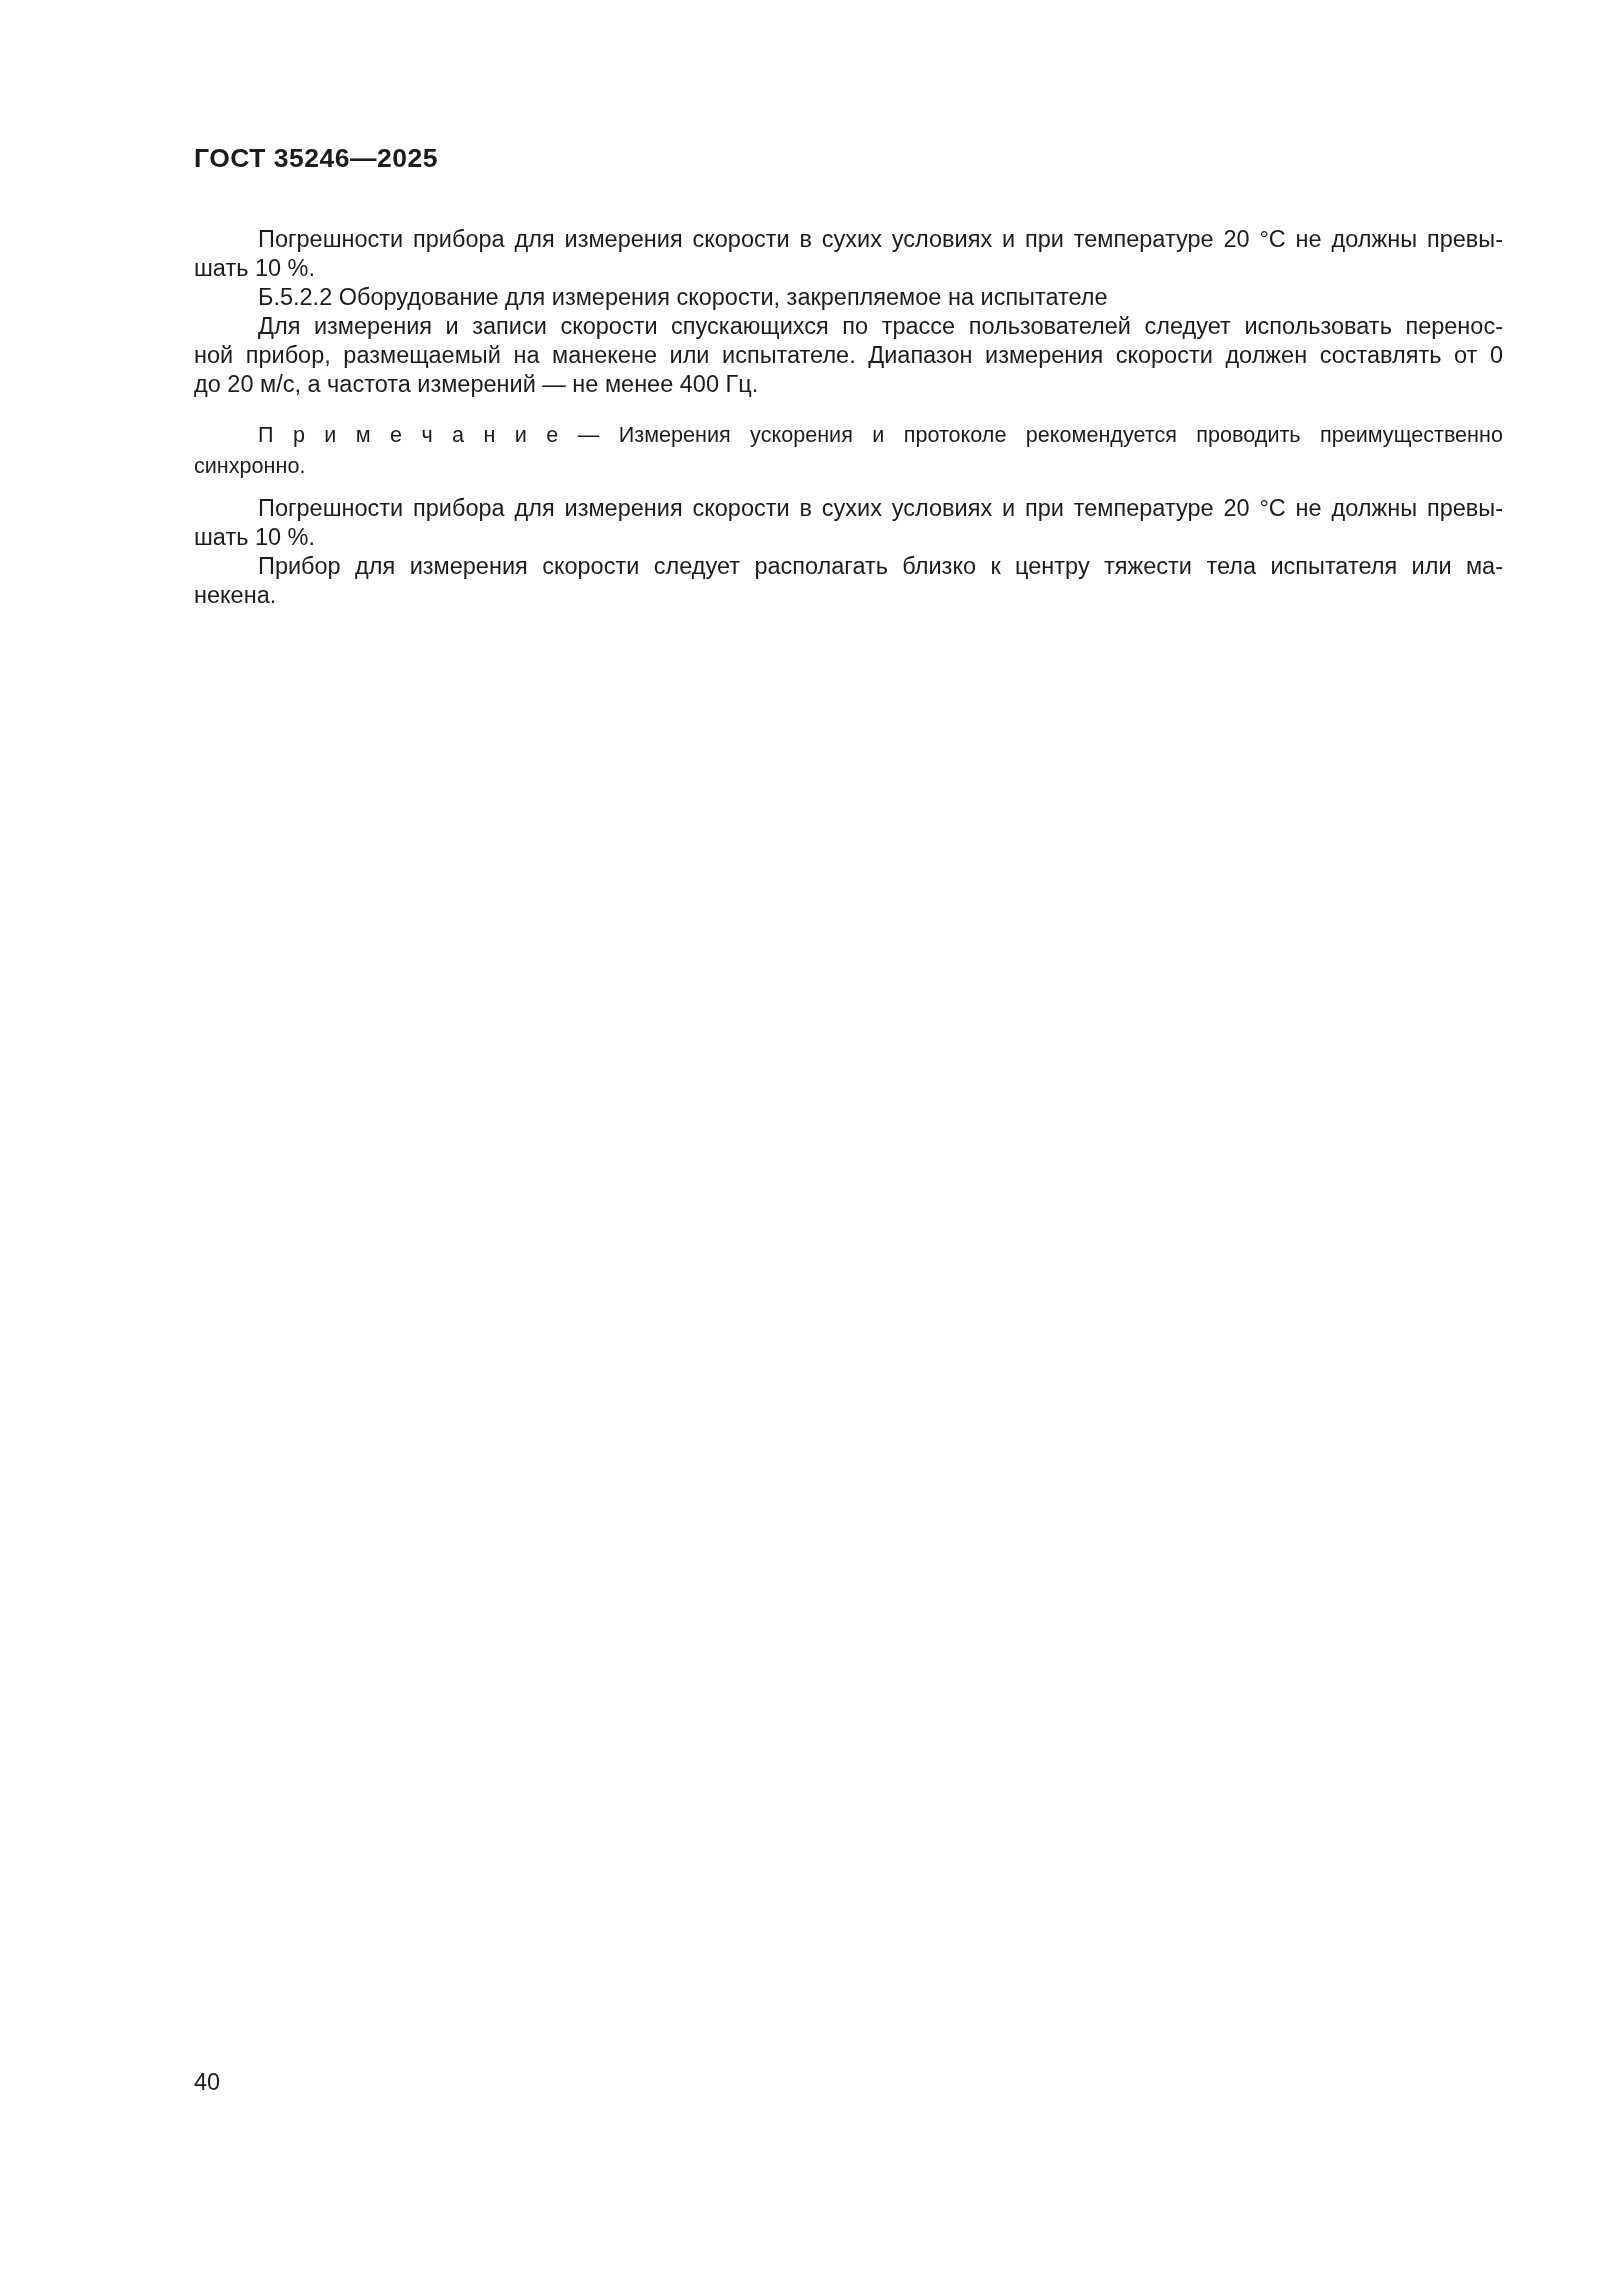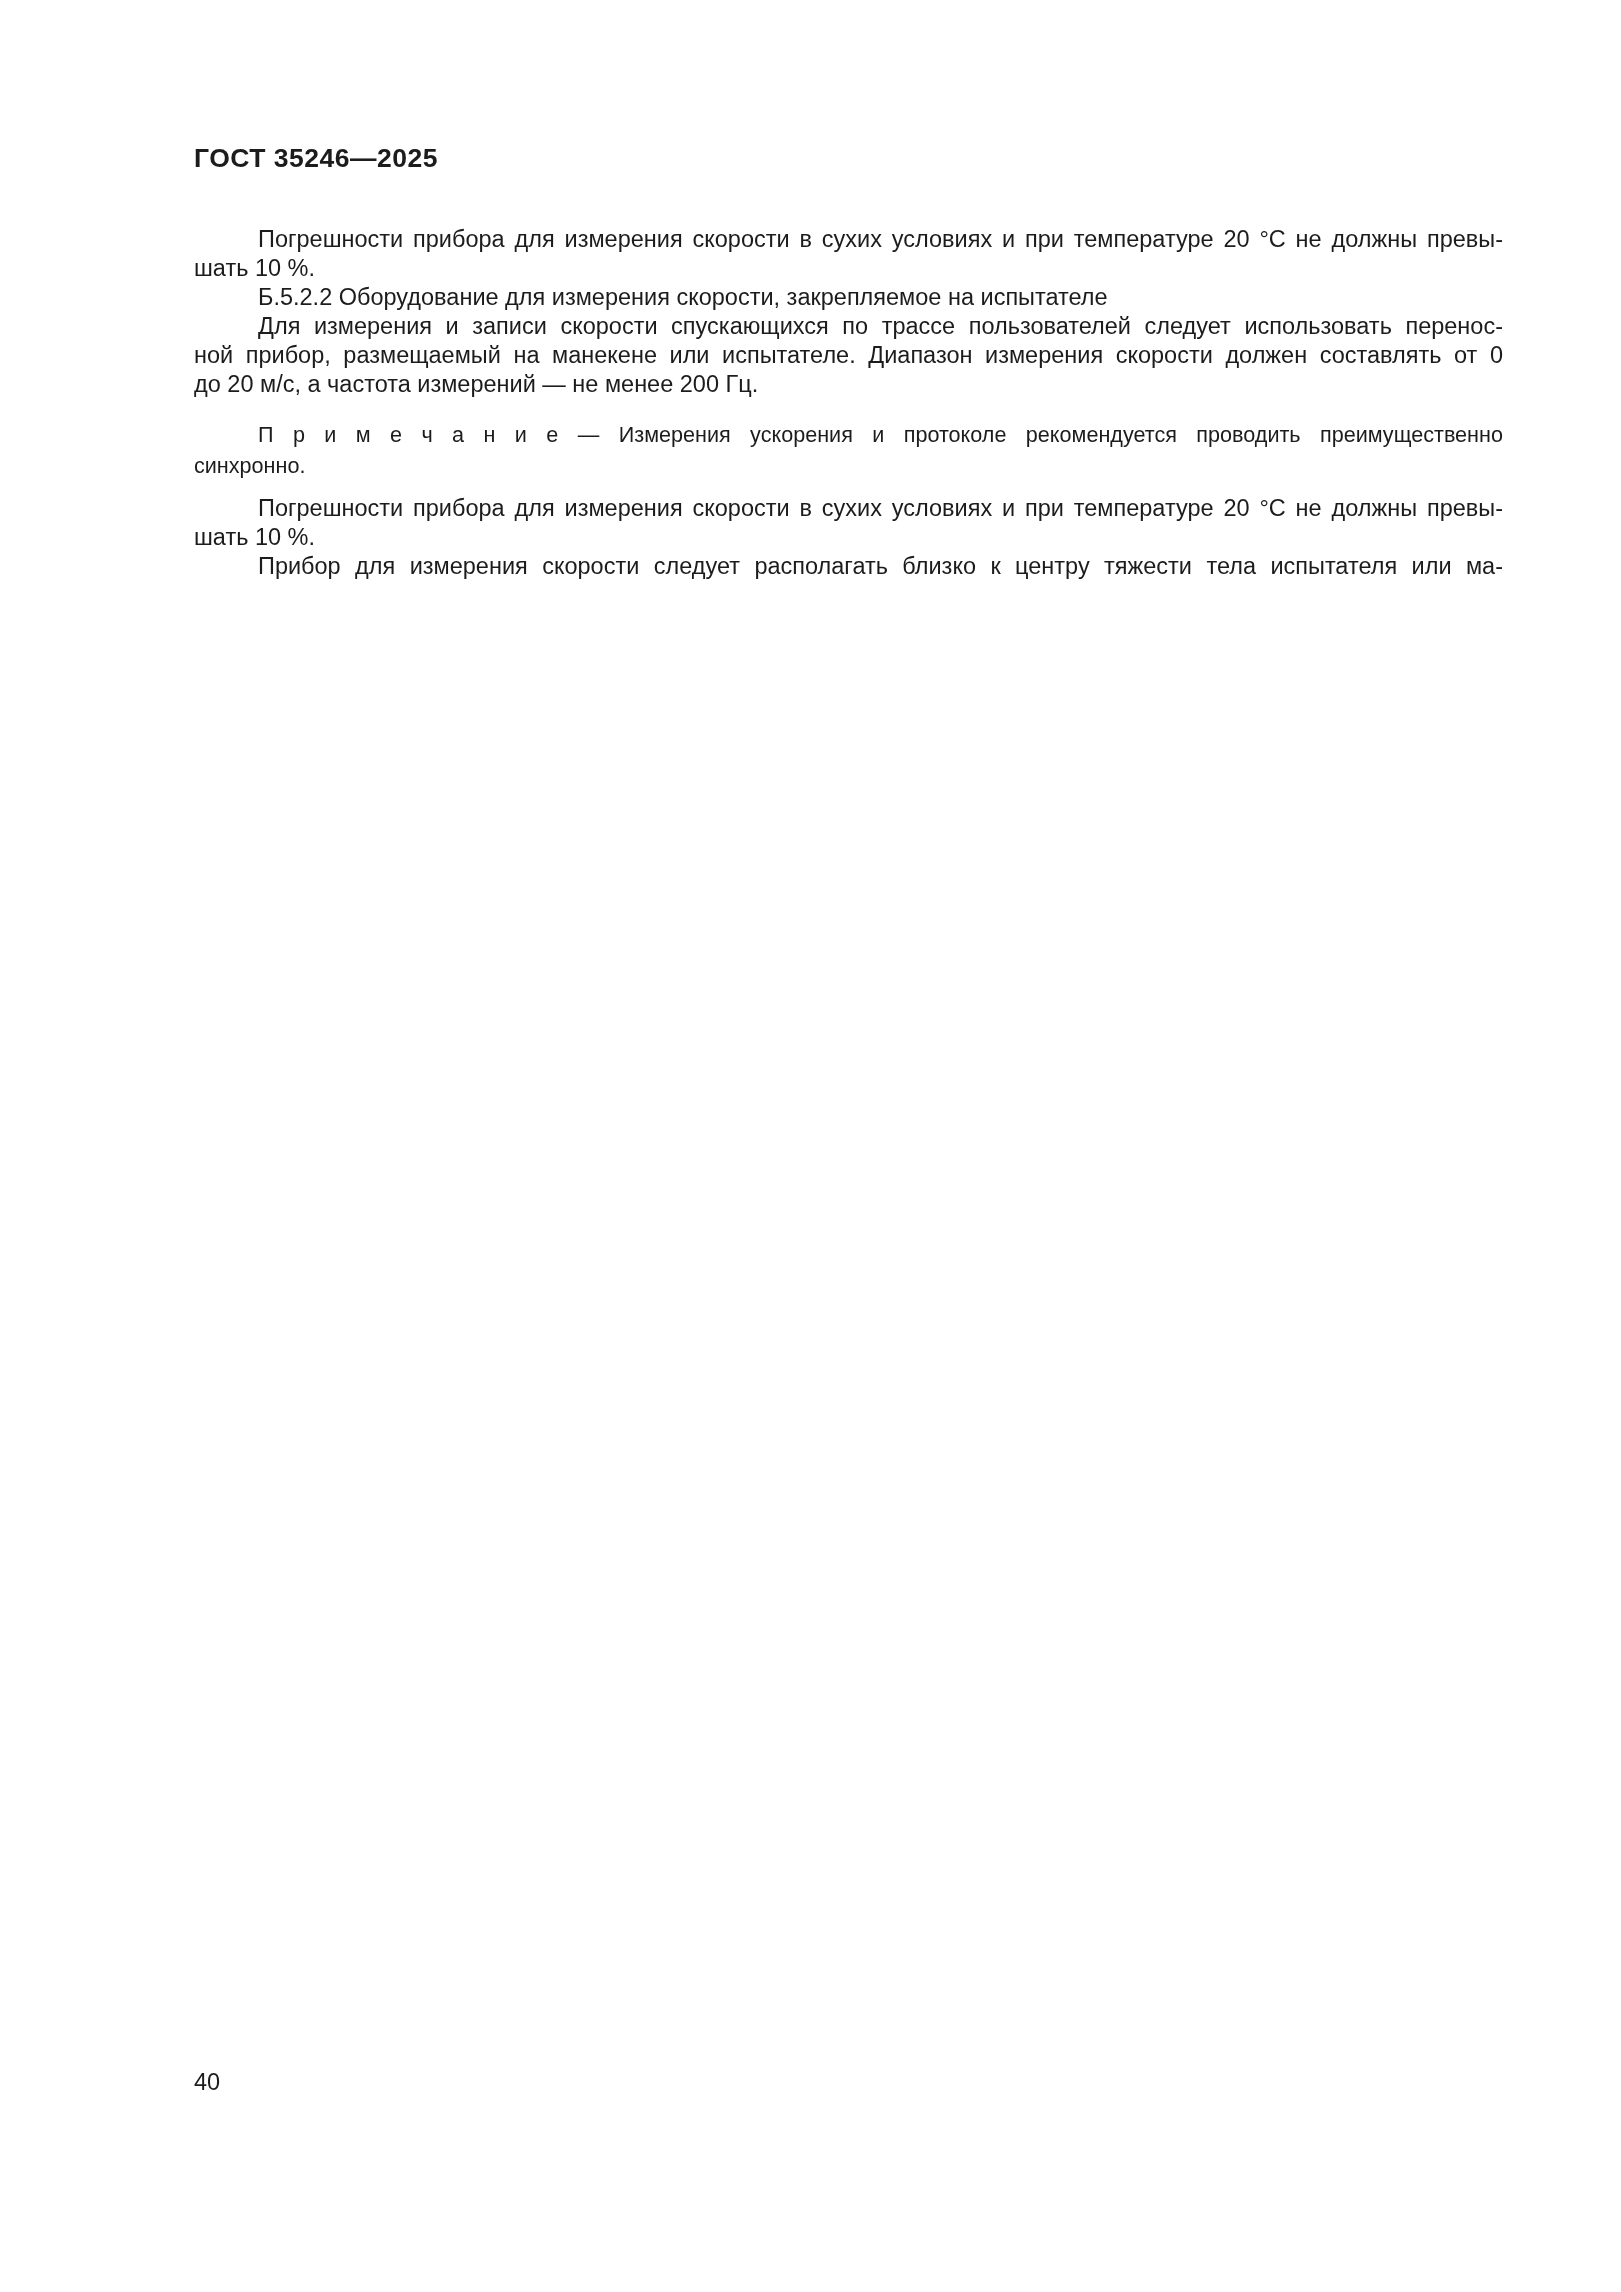--- a/index.html
+++ b/index.html
@@ -67,30 +67,31 @@
       <div class="para">
         <div class="ln ind just">Погрешности прибора для измерения скорости в сухих условиях и при температуре 20 °С не должны превы-</div>
         <div class="ln">шать 10 %.</div>
       </div>
       <div class="para">
         <div class="ln ind">Б.5.2.2 Оборудование для измерения скорости, закрепляемое на испытателе</div>
       </div>
       <div class="para">
         <div class="ln ind just">Для измерения и записи скорости спускающихся по трассе пользователей следует использовать перенос-</div>
         <div class="ln just">ной прибор, размещаемый на манекене или испытателе. Диапазон измерения скорости должен составлять от 0</div>
-        <div class="ln">до 20 м/с, а частота измерений — не менее 200 Гц.</div>
+        <div class="ln">до 20 м/с, а частота измерений — не менее 400 Гц.</div>
       </div>
       <div class="para note">
         <div class="ln ind just">П р и м е ч а н и е — Измерения ускорения и протоколе рекомендуется проводить преимущественно</div>
         <div class="ln">синхронно.</div>
       </div>
       <div class="para">
         <div class="ln ind just">Погрешности прибора для измерения скорости в сухих условиях и при температуре 20 °С не должны превы-</div>
         <div class="ln">шать 10 %.</div>
       </div>
       <div class="para">
         <div class="ln ind just">Прибор для измерения скорости следует располагать близко к центру тяжести тела испытателя или ма-</div>
+        <div class="ln">некена.</div>
       </div>
     </div>
 
   <div class="page-number">40</div>
 </div>
 
 
 </body></html>

